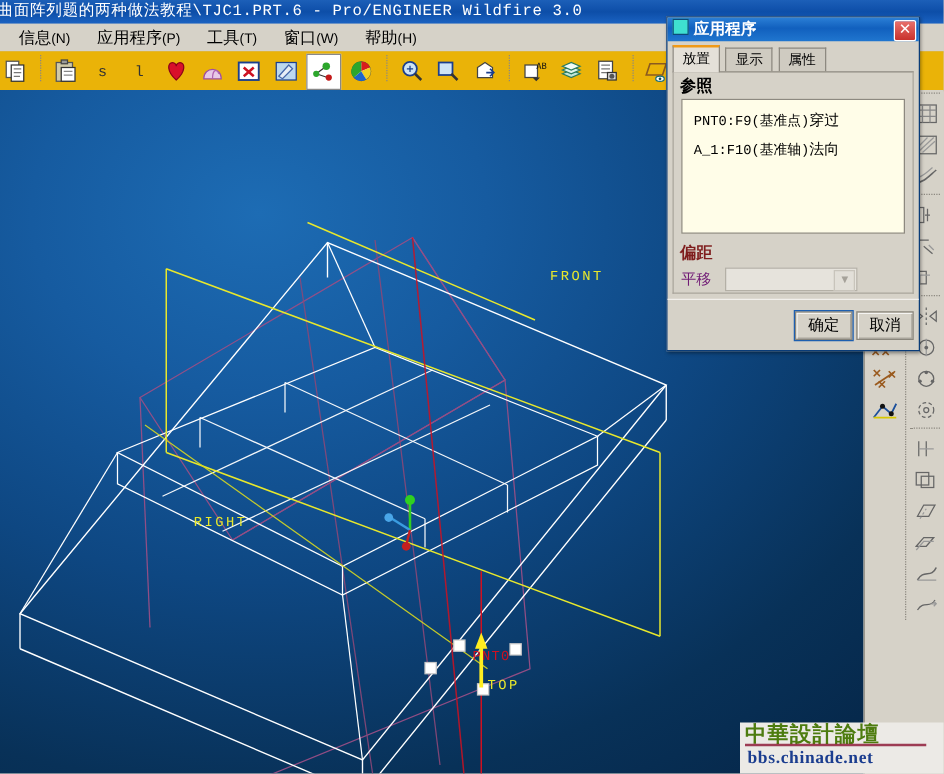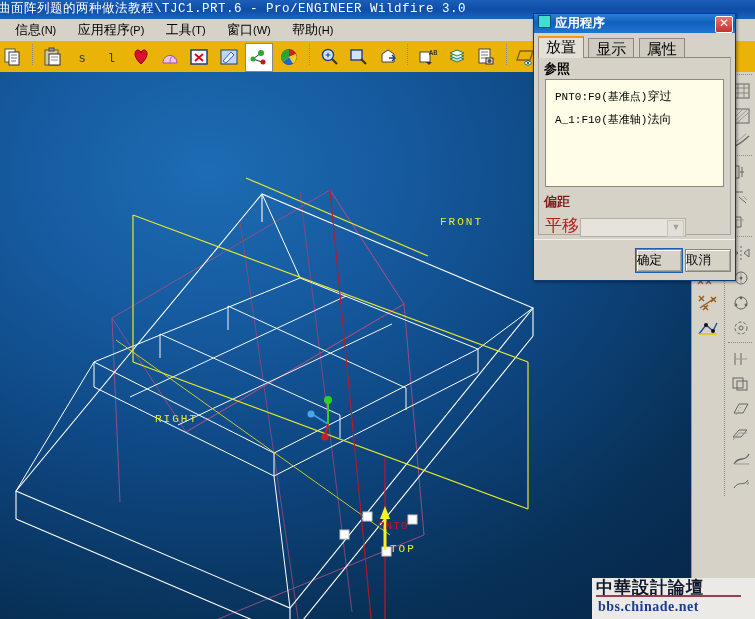--- a/index.html
+++ b/index.html
@@ -115,21 +115,21 @@
   }
   .dlg-close{
     position:absolute;right:2px;top:2px;width:16px;height:15px;
     background:linear-gradient(to bottom,#e9716c,#c8322d);
     border:1px solid #ffffff;border-radius:2px;color:#fff;
     font-size:12px;font-weight:bold;line-height:13px;text-align:center;cursor:pointer;
   }
   .dlg-tabs{position:relative;height:21px;margin:3px 0 0 4px;}
   .dtab{
     display:inline-block;height:19px;line-height:19px;padding:0 7px;
-    font-size:15px;background:#cfcbc1;border:1px solid #8d8980;
+    font-size:11px;background:#cfcbc1;border:1px solid #8d8980;
     border-bottom:none;margin-right:1px;cursor:default;vertical-align:bottom;
   }
   .dtab.active{
     background:#e4e0d8;border-top:2px solid #f09a18;height:20px;line-height:18px;
     font-weight:normal;position:relative;z-index:2;
   }
   .dlg-body{
     position:absolute;left:4px;top:43px;width:191px;height:176px;
     background:#d6d2c8;border:1px solid #a9a59b;border-top:1px solid #8d8980;
   }
@@ -137,52 +137,52 @@
   .sect-label.dim{color:#7f1d1d;}
   .reflist{
     margin:0 6px;height:100px;background:#fffde8;border:1px solid #8d8980;
     font-family:"Liberation Mono","DejaVu Sans Mono",monospace;font-size:11px;
     padding:6px 0 0 0;overflow:hidden;
   }
   .refrow{padding:2px 0 4px 9px;white-space:nowrap;}
   .refrow .rtype{display:inline-block;}
   .refrow .rconst{display:inline-block;font-family:"Liberation Sans","DejaVu Sans",sans-serif;font-size:12px;}
   .offrow{margin:2px 0 0 6px;white-space:nowrap;}
-  .offrow label{font-size:17px;color:#b91c1c;display:inline-block;width:32px;}
+  .offrow label{font-size:12px;color:#701a75;display:inline-block;width:32px;}
   .combo{
     display:inline-block;width:104px;height:17px;background:#e6e3dc;
     border:1px solid #b4b0a6;vertical-align:middle;position:relative;
   }
   .combo .arrow{
     position:absolute;right:1px;top:1px;width:15px;height:15px;
     background:#e2dfd8;border:1px solid #c8c4bb;text-align:center;
     line-height:13px;font-size:9px;color:#a6a29a;
   }
   .dlg-footer{
     position:absolute;left:0;bottom:0;width:201px;height:40px;
     border-top:1px solid #f2f0ec;
   }
   .dbtn{
     position:absolute;top:9px;width:44px;height:21px;font-size:12.5px;
     background:#d6d2c8;border:1px solid #8a867c;
     box-shadow:inset 1px 1px 0 #fff, inset -1px -1px 0 #a9a59b;
-    text-align:left;line-height:20px;cursor:pointer;
+    text-align:center;line-height:20px;cursor:pointer;
   }
   .dbtn.ok{right:53px;outline:1px solid #1d5fb0;}
   .dbtn.cancel{right:4px;}
 
   
   .watermark{
     position:absolute;left:592px;top:578px;width:163px;height:41px;
     background:#eceae6;overflow:hidden;
   }
   .wm-top{
     font-family:"Liberation Sans","DejaVu Sans",sans-serif;
     font-size:17px;font-weight:bold;letter-spacing:1px;
-    color:#0f172a;padding-left:4px;line-height:20px;
+    color:#4d7c0f;padding-left:4px;line-height:20px;
   }
   .wm-bot{
     font-family:"Liberation Serif","DejaVu Serif",serif;
     font-size:14px;font-weight:bold;color:#1b3d8f;
     padding-left:6px;line-height:17px;letter-spacing:.5px;
   }
   .wm-strike{position:absolute;left:4px;top:17px;width:145px;height:2px;background:#8a1030;opacity:.8;}
 </style>
 </head>
 <body>

